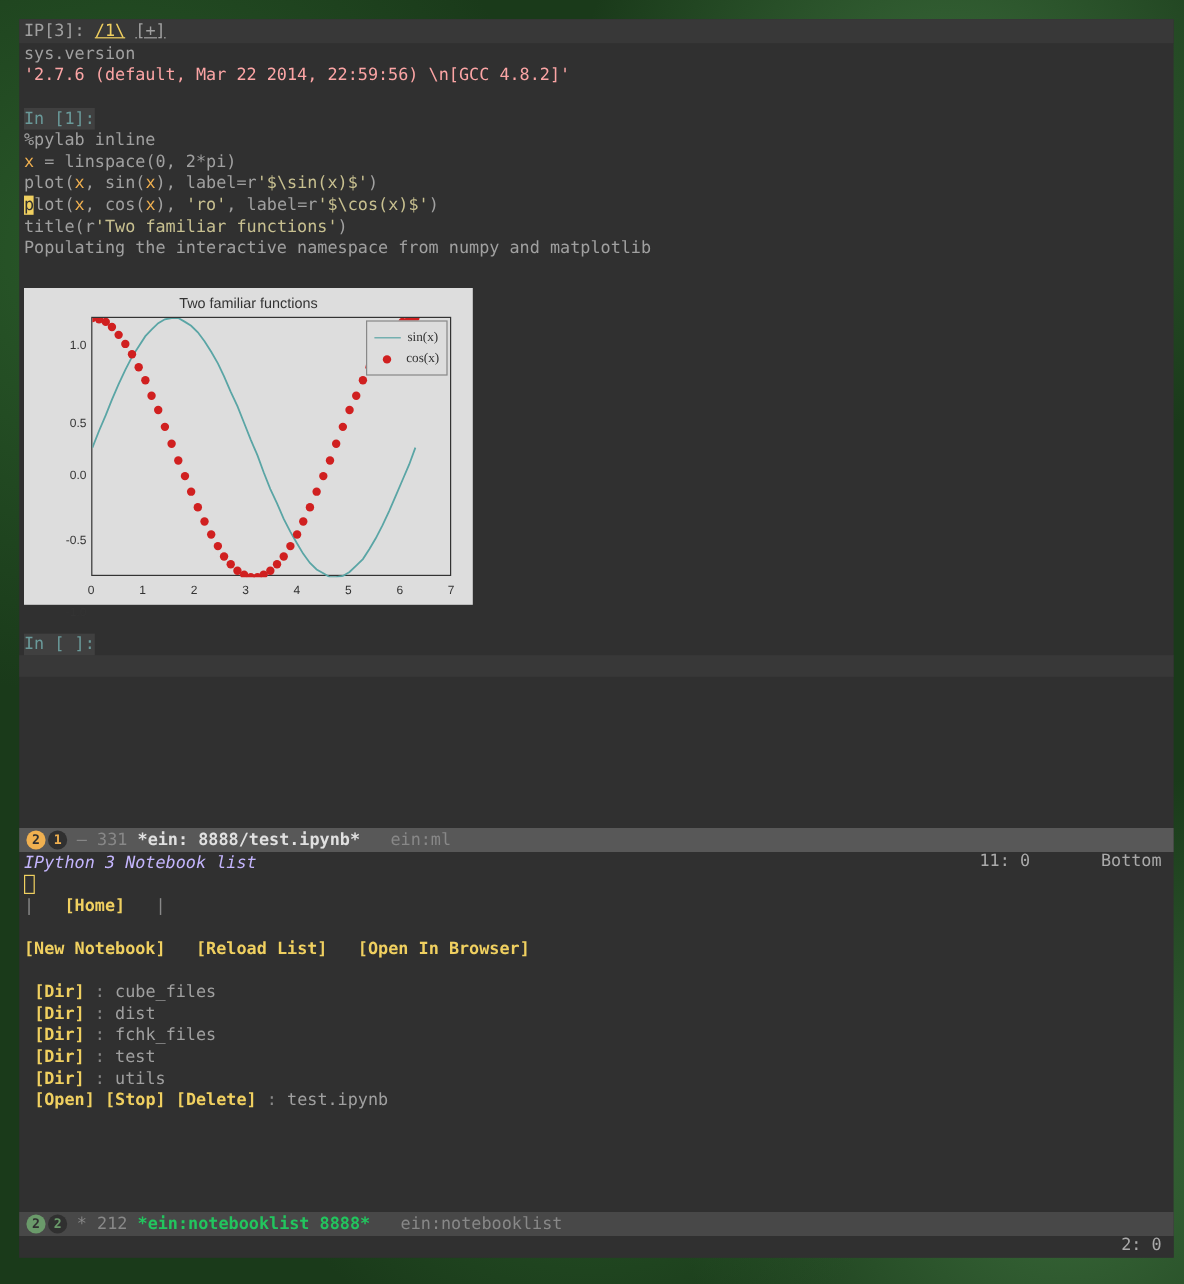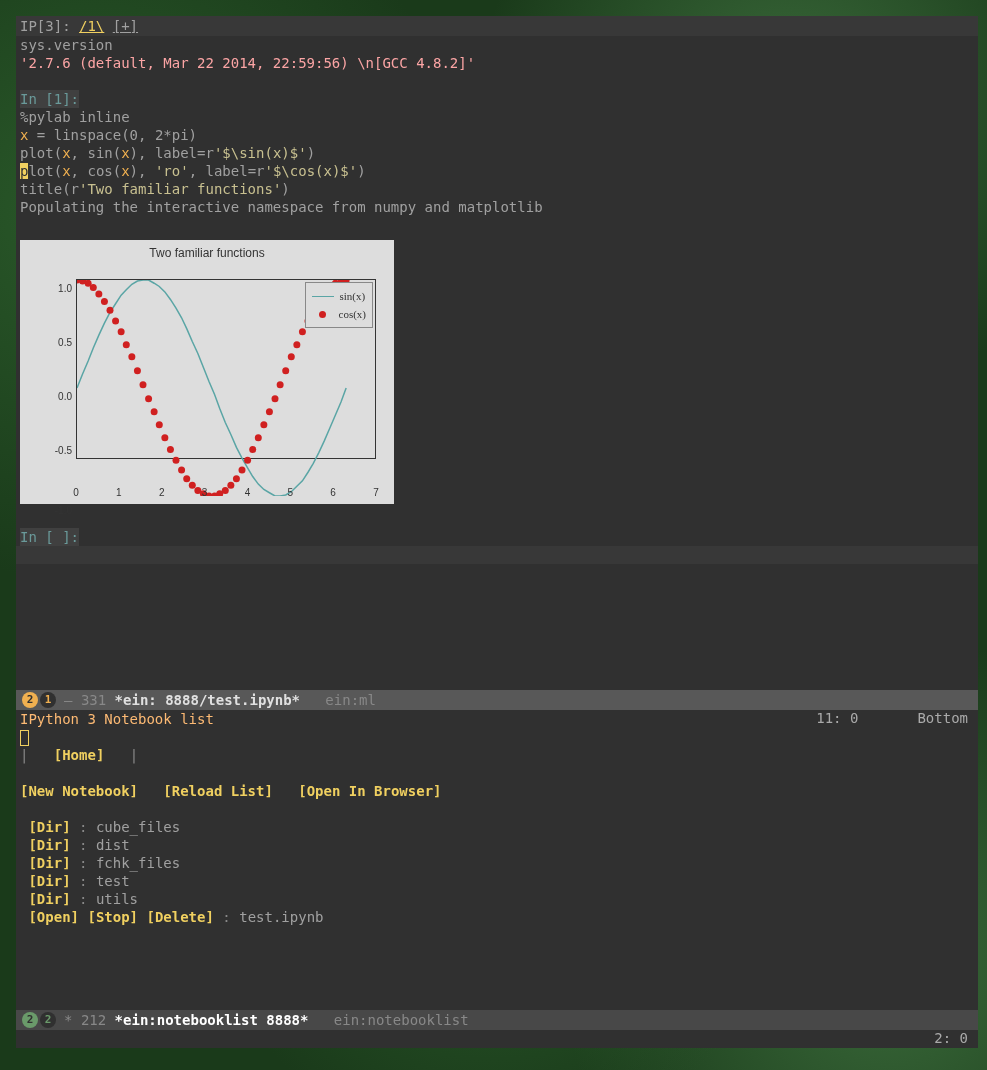--- a/index.html
+++ b/index.html
@@ -62,21 +62,21 @@
   margin-right: 2px;
 }
 .badge-yellow { background: #f0b050; color: #303030; }
 .badge-dark { background: #303030; color: #f0b050; }
 .badge-green { background: #6a9a6a; color: #303030; }
 .badge-green-dark { background: #303030; color: #6a9a6a; }
 .mode-file { color: #e0e0e0; font-weight: bold; }
 .mode-dim { color: #888888; }
 .mode-right { position: absolute; right: 10px; color: #aaaaaa; margin-top: 36px; }
 .listing-body { padding: 0 4px; line-height: 18px; }
-.heading { color: #fdba74; }
+.heading { color: #c4b5fd; font-style: italic; }
 .cursor-box { display: inline-block; width: 9px; height: 16px; border: 1px solid #f0d060; vertical-align: middle; }
 .link { color: #f0d060; font-weight: bold; }
 .dir-label { color: #f0d060; font-weight: bold; }
 .separator { color: #888888; }
 .chart-container {
   background: #dddddd;
   width: 374px;
   height: 264px;
   margin: 6px 0 6px 4px;
   position: relative;
@@ -88,26 +88,25 @@
   text-align: center;
   color: #333;
   font-size: 12px;
   font-family: sans-serif;
 }
 .plot-area {
   position: absolute;
   left: 56px;
   top: 24px;
   width: 300px;
-  height: 180px;
+  height: 216px;
   border-left: 1px solid #333;
   border-bottom: 1px solid #333;
   border-top: 1px solid #333;
   border-right: 1px solid #333;
-  margin-top: 15px;
 }
 .ytick { position: absolute; left: 18px; width: 34px; text-align: right; color: #333; font-size: 10px; font-family: sans-serif; margin-top: 25px; }
 .xtick { position: absolute; bottom: 6px; color: #333; font-size: 10px; font-family: sans-serif; transform: translateX(-50%); }
 .legend-box {
   position: absolute;
   right: 2px;
   top: 2px;
   background: #dddddd;
   border: 1px solid #888;
   padding: 4px 6px;
@@ -208,21 +207,21 @@
           <div class="legend-row">
               <span class="legend-dot"></span>
               <span>cos(x)</span>
             </div>
         </div>
       </div>
       <div id="yticks">
           <div class="ytick" style="top: 240px;">-1.0</div>
           <div class="ytick" style="top: 180px;">-0.5</div>
           <div class="ytick" style="top: 126px;">0.0</div>
-          <div class="ytick" style="top: 72px;">0.5</div>
+          <div class="ytick" style="top: 83px;">0.5</div>
           <div class="ytick" style="top: 18px;">1.0</div>
         </div>
       <div id="xticks">
           <div class="xtick" style="left: 56px;">0</div>
           <div class="xtick" style="left: 98.8571px;">1</div>
           <div class="xtick" style="left: 141.714px;">2</div>
           <div class="xtick" style="left: 184.571px;">3</div>
           <div class="xtick" style="left: 227.429px;">4</div>
           <div class="xtick" style="left: 270.286px;">5</div>
           <div class="xtick" style="left: 313.143px;">6</div>
@@ -283,21 +282,21 @@
 
   <div class="modeline" style="background:#484848;">
     <span class="mode-badge">
       <span class="badge-circle badge-green">2</span>
       <span class="badge-circle badge-green-dark">2</span>
     </span>
     <span class="mode-dim">*</span>
     <span>&nbsp;</span>
     <span class="mode-dim">212</span>
     <span>&nbsp;</span>
-    <span class="mode-file" style="color:#ffffff;">*ein:notebooklist 8888*</span>
+    <span class="mode-file" style="color:#22c55e;">*ein:notebooklist 8888*</span>
     <span>&nbsp;&nbsp;&nbsp;</span>
     <span class="mode-dim">ein:notebooklist</span>
     <span class="mode-right">
       <span>2: 0</span>
     </span>
   </div>
 
   <div style="height:18px;background:#303030;"></div>
 </div>
 

